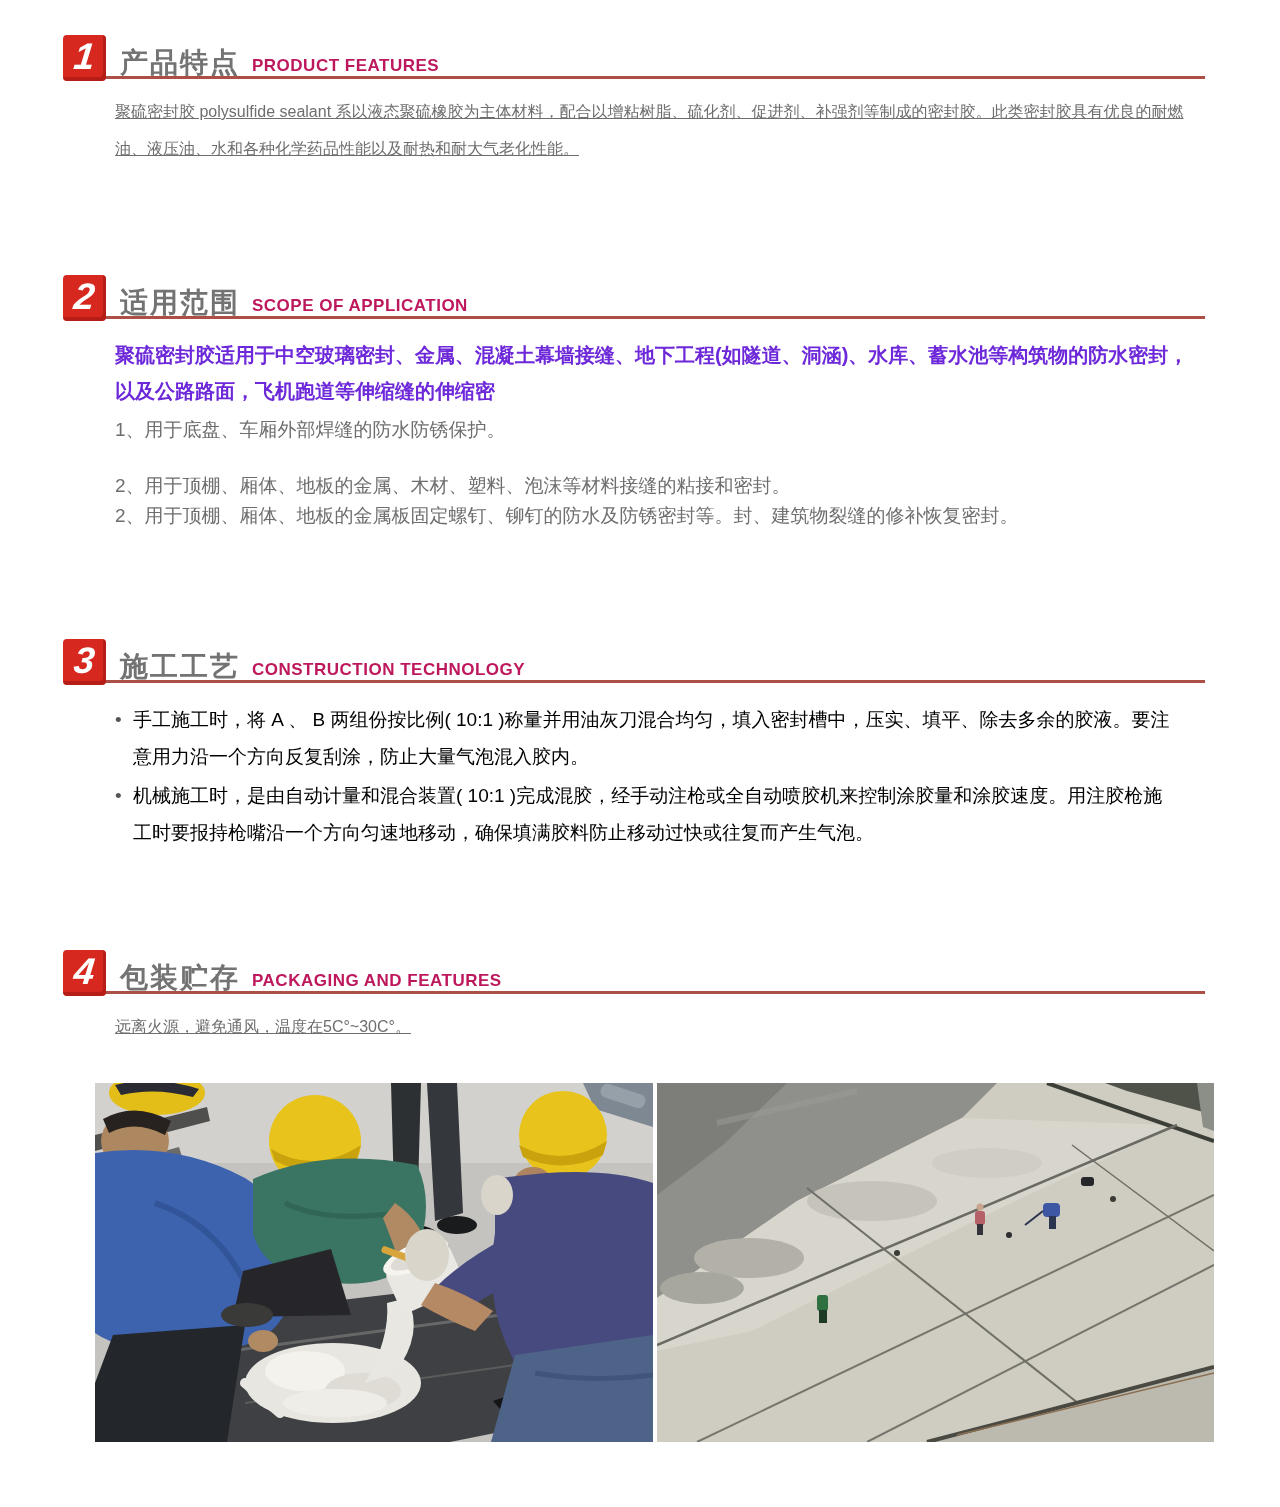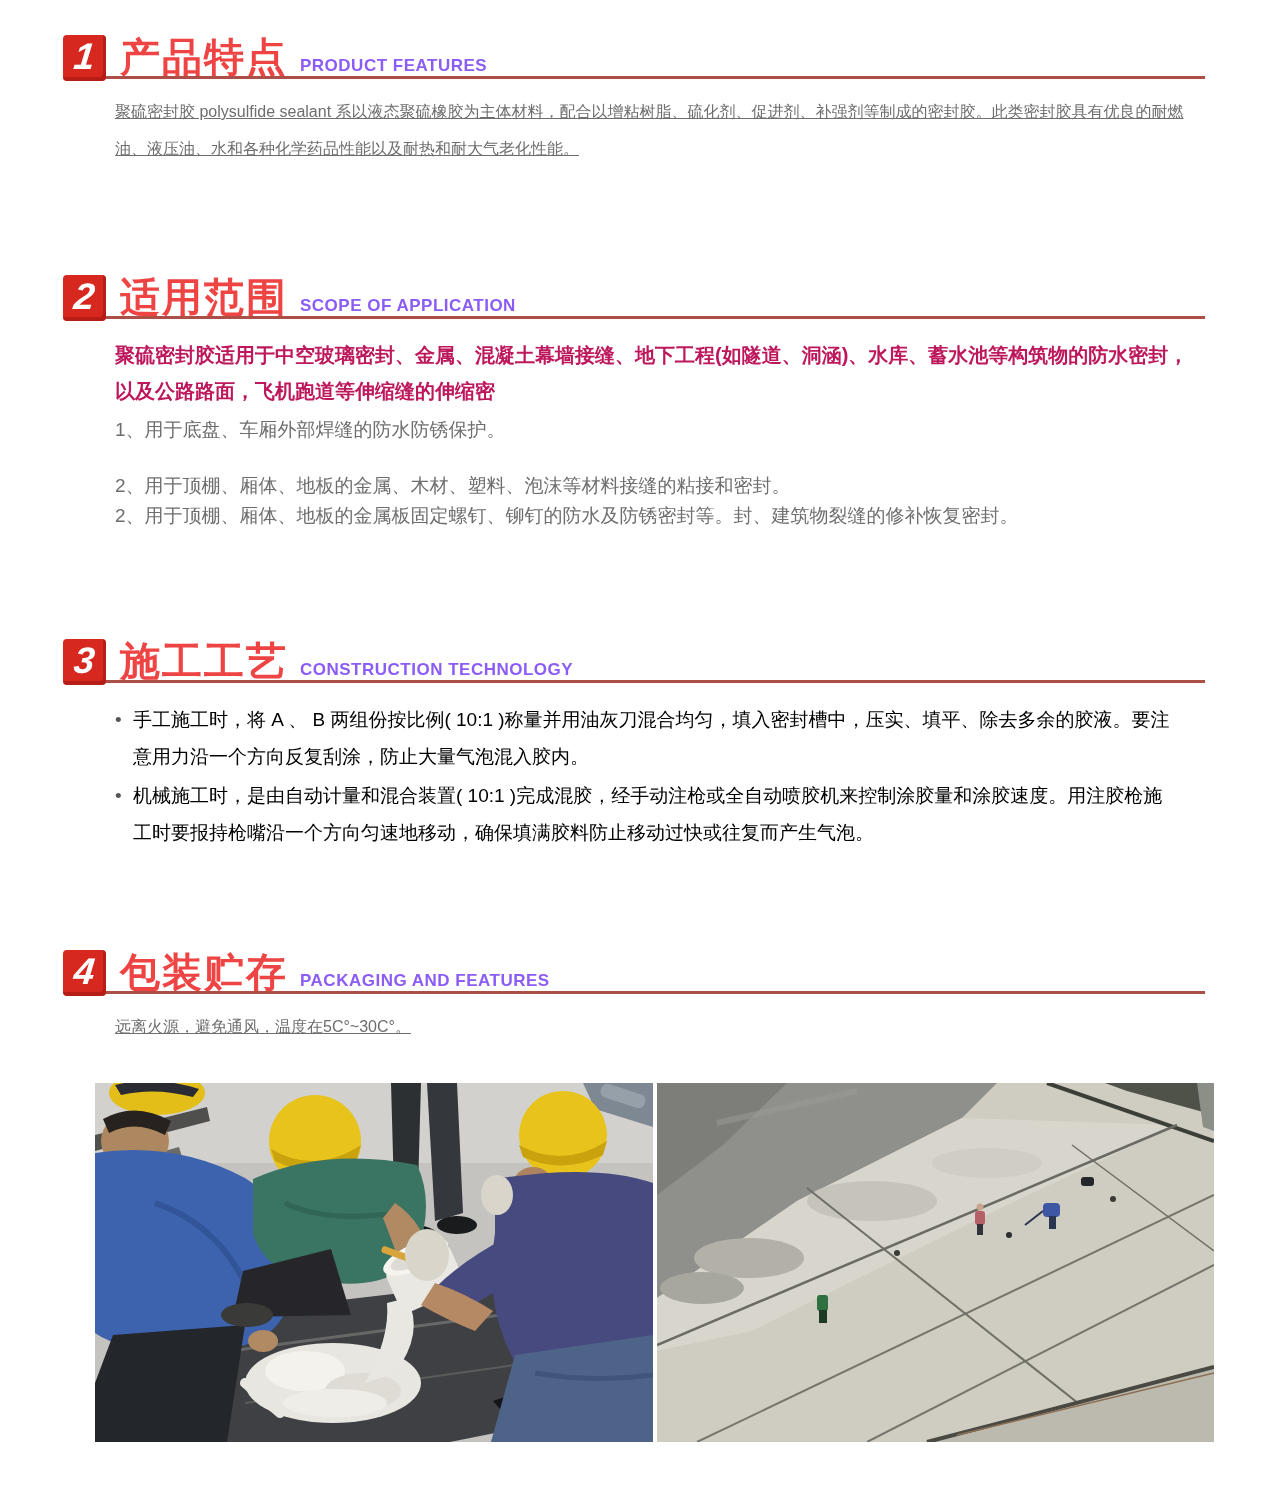--- a/index.html
+++ b/index.html
@@ -10,25 +10,25 @@
   .sec{position:absolute;left:63px;width:1142px;}
   .sec-header{position:relative;display:flex;align-items:flex-end;height:47px;}
   .rule{position:absolute;left:2px;right:0;bottom:0;height:3px;background:#ac4f46;}
   .num-box{
     flex:0 0 auto;width:43px;height:46px;margin-bottom:-2px;background:#d7281f;border-radius:4px;
     color:#ffffff;font-weight:bold;font-style:italic;font-size:37px;
     display:flex;align-items:center;justify-content:center;
     box-shadow:inset -3px -4px 0 rgba(120,10,5,.35);position:relative;z-index:2;
   }
   .num-box span{transform:skewX(-6deg);display:block;line-height:1;padding-bottom:3px;}
-  .zh-title{color:#ef4444;font-size:40px;font-weight:bold;letter-spacing:2px;margin:0 0 2px 14px;line-height:1;}
-  .en-title{color:#8b5cf6;font-size:17px;font-weight:bold;letter-spacing:.5px;margin:0 0 5px 12px;line-height:1;}
+  .zh-title{color:#737373;font-size:28px;font-weight:bold;letter-spacing:2px;margin:0 0 2px 14px;line-height:1;}
+  .en-title{color:#be185d;font-size:17px;font-weight:bold;letter-spacing:.5px;margin:0 0 5px 12px;line-height:1;}
   .sec-content{padding-left:52px;}
   .body-text{color:#6e6e6e;font-size:16px;line-height:37px;margin:14px 0 0 0;width:1078px;text-decoration:underline;}
-  .lead-text{color:#be185d;font-size:20px;font-weight:bold;line-height:36px;margin:18px 0 0 0;width:1080px;}
+  .lead-text{color:#6d28d9;font-size:20px;font-weight:bold;line-height:36px;margin:18px 0 0 0;width:1080px;}
   .app-item{color:#6e6e6e;font-size:19px;line-height:30px;margin:0;width:1080px;}
   .app-item.first{margin-top:6px;}
   .app-item.mid{margin-top:26px;}
   .bullet-row{display:flex;margin-top:2px;width:1062px;}
   .bullet-row.first{margin-top:18px;}
   .dot{flex:0 0 18px;color:#555;font-size:19px;line-height:37px;}
   .bullet-txt{color:#000000;font-size:19px;line-height:37px;}
   .photos{position:absolute;left:95px;top:1083px;display:flex;gap:4px;}
   .photo{display:block;background:#c6c5c1;}
 </style>

